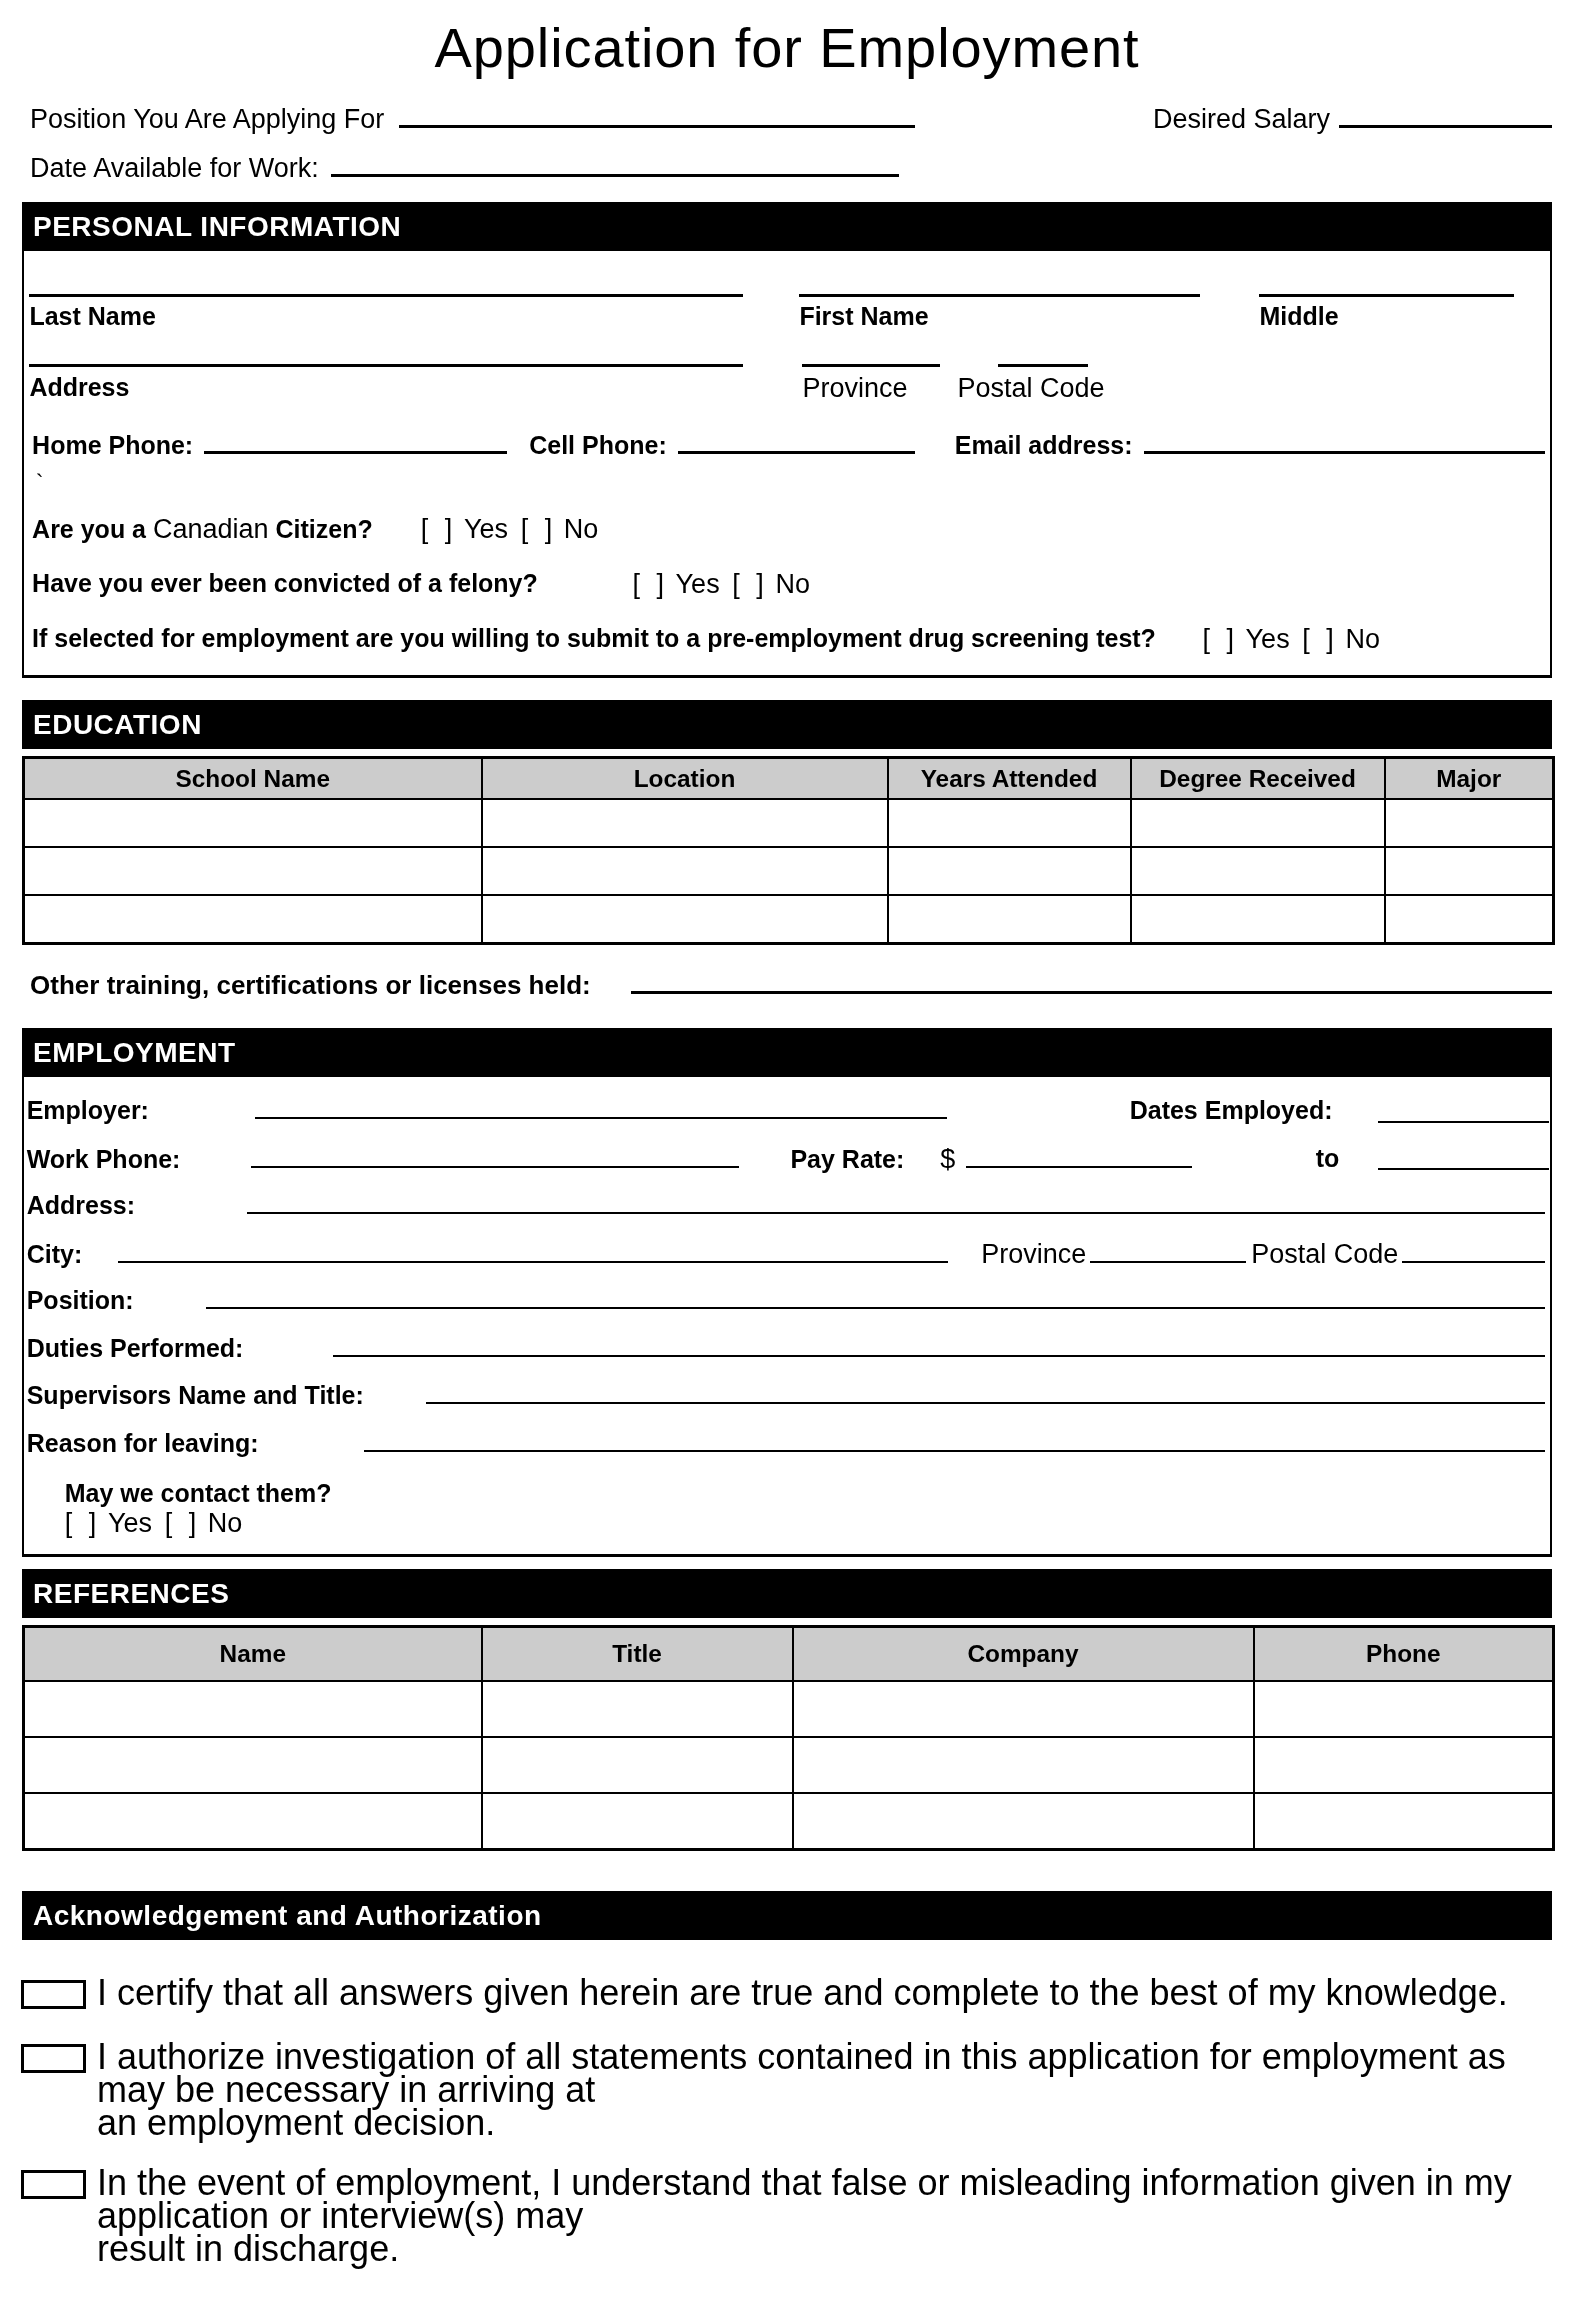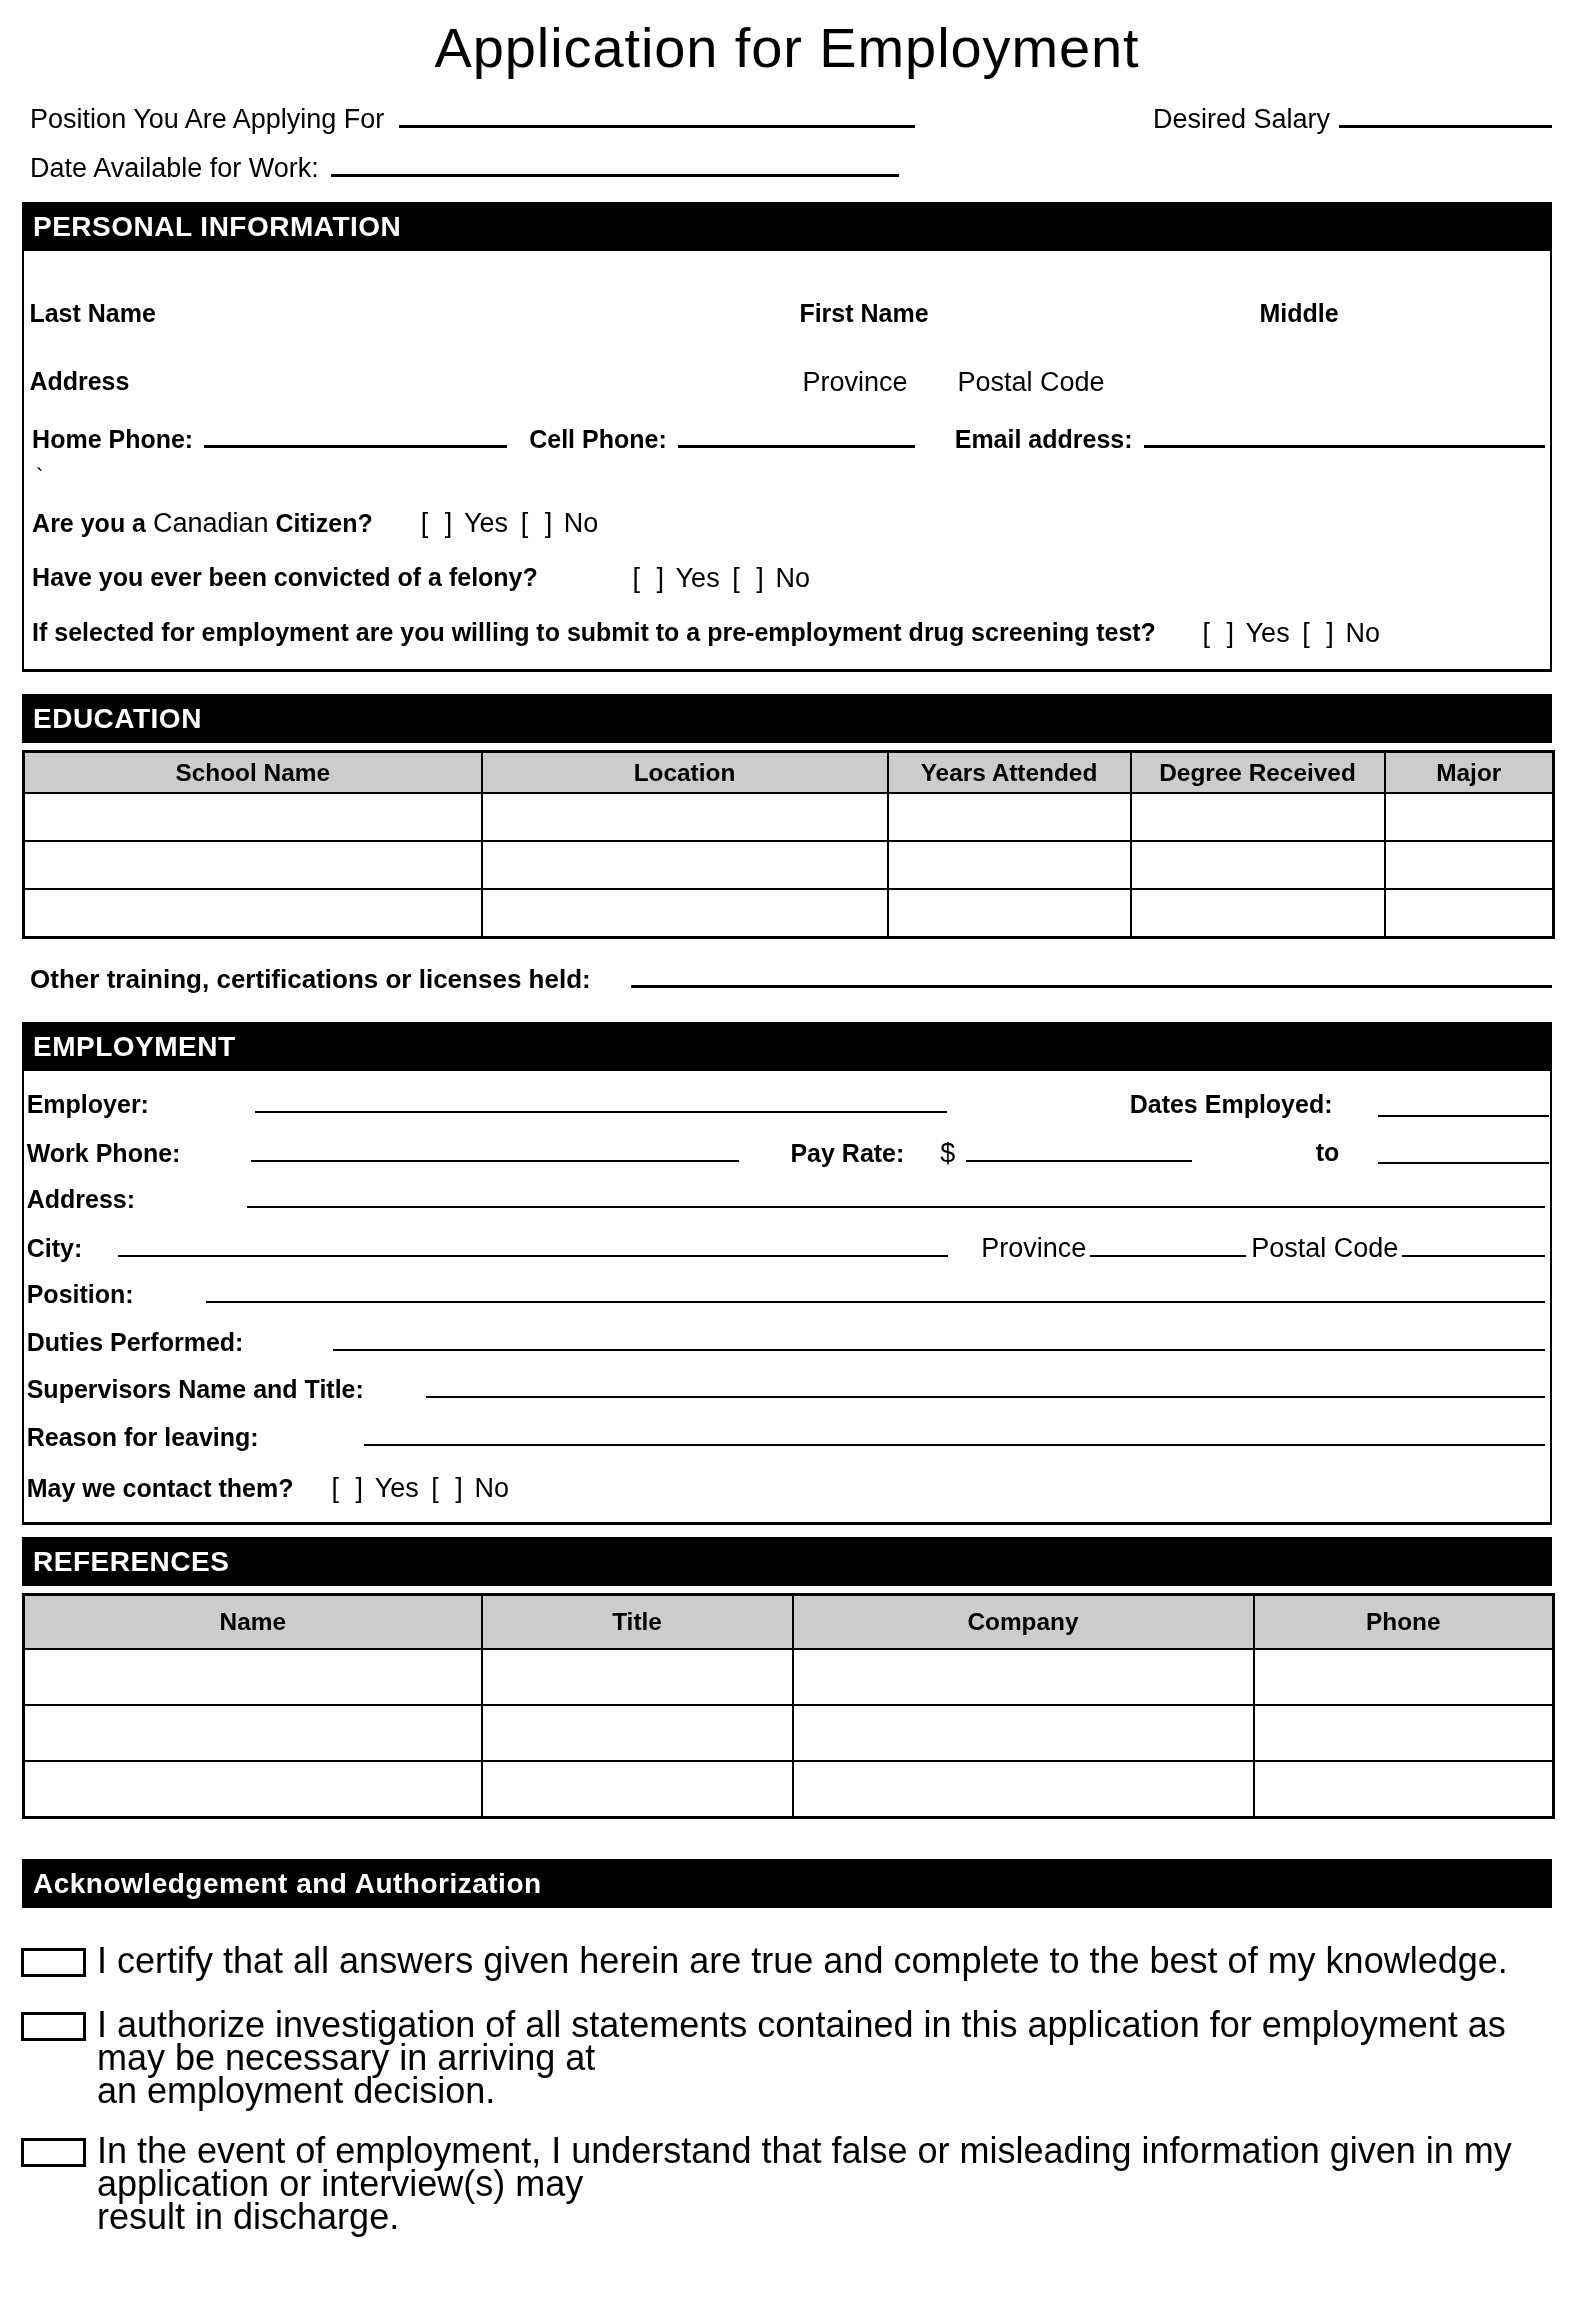--- a/index.html
+++ b/index.html
@@ -40,21 +40,21 @@
   .bar.ref { margin-top: 11.8px; }
   .bar.ack { margin-top: 40px; }
 
   .boxed {
     margin: 0 22px;
     border-left:2.7px solid #000; border-right:2.7px solid #000; border-bottom:3.6px solid #000;
     padding: 0 5.4px 18px 5.4px;
     position: relative;
   }
   .fill-row { display:flex; }
-  .fcol { display:flex; flex-direction:row; }
+  .fcol { display:flex; flex-direction:column; }
   .fcol .flabel { font-weight:700; font-size:25px; margin-top:5.4px; }
   .fcol .rlabel { font-weight:400; font-size:27px; margin-top:5.4px; white-space:nowrap; }
   .rowA { padding-top:43px; }
   .rowB { padding-top:33px; }
   .w789 { width:714px; } .w443 { width:401px; } .w282 { width:255px; }
   .w153 { width:138px; } .w100 { width:90px; }
   .ml62 { margin-left:56px; } .ml65 { margin-left:59px; } .ml64 { margin-left:58px; }
   .pc-shift { margin-left:-41px; }
 
   .phone-row { display:flex; align-items:baseline; margin-top:27px; font-size:25px; font-weight:700; padding-left:2.7px; }
@@ -277,21 +277,21 @@
     <div class="erow">
       <span>Supervisors Name and Title:</span>
       <span class="fill3 grow" style="margin-left:62px;"></span>
     </div>
 
     <div class="erow">
       <span>Reason for leaving:</span>
       <span class="fill3 grow" style="margin-left:105px;"></span>
     </div>
 
-    <div class="erow" style="margin-top:16.3px;">
+    <div class="erow" style="margin-top:16.3px;flex-direction:column;">
       <span>May we contact them?</span>
       <span class="yn" style="margin-left:38px;"><span class="cb">[ ]</span><span class="ynl">Yes</span><span class="cb">[ ]</span><span class="ynl">No</span></span>
     </div>
 
   </div>
 
   <div class="bar ref">REFERENCES</div>
 
   <table class="ref-table">
     <colgroup>

